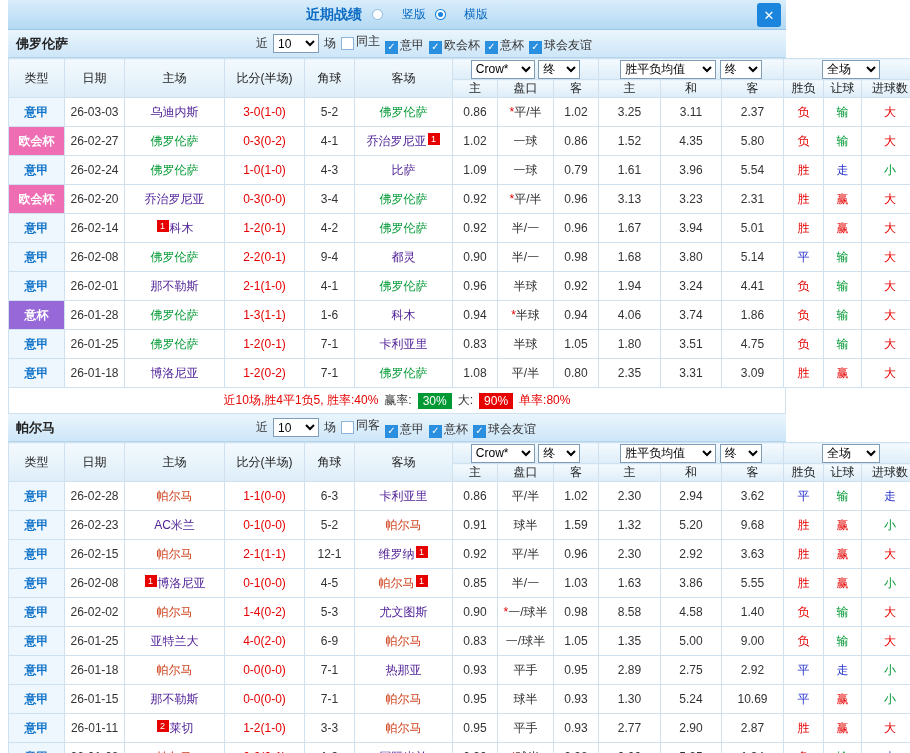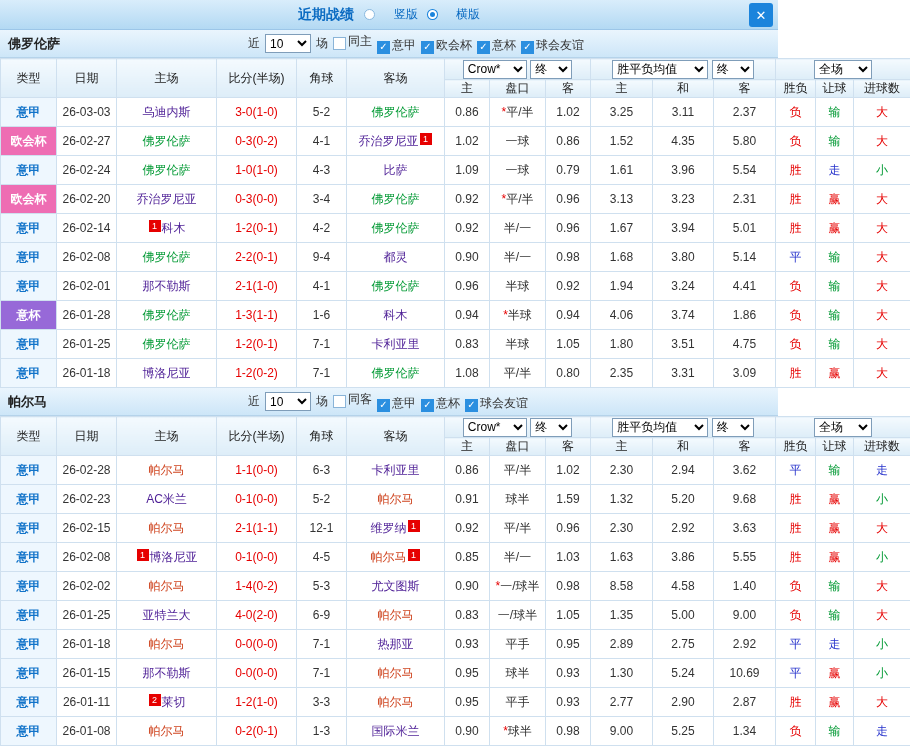--- a/index.html
+++ b/index.html
@@ -1,19 +1,19 @@
 <!DOCTYPE html>
 <html><head>
 <meta charset="utf-8">
 <style>
   * { margin:0; padding:0; box-sizing:border-box; }
   html,body { width:910px; height:753px; overflow:hidden; background:#fff;
     font-family:"Liberation Sans","DejaVu Sans",sans-serif; font-size:12px; color:#333; }
 
-  .popup { width:778px; height:753px; }
+  .popup { width:778px; height:753px;margin-left:8px; }
 
   
   .titlebar { height:30px; background:linear-gradient(#d9edfb,#b3d9f3);
     border-bottom:1px solid #9cc6e8; display:flex; align-items:center; position:relative; }
   .tb-center { flex:1; display:flex; align-items:center; justify-content:center; gap:10px; }
   .tb-title { font-size:14px; font-weight:bold; color:#0b6bc2; }
   .radio-group { display:inline-flex; align-items:center; gap:19px; cursor:pointer; color:#0b6bc2; }
   .radio { width:11px; height:11px; border-radius:50%; background:#fff; border:1px solid #8ab9e0; display:inline-block; }
   .radio.selected { width:9px; height:9px; background:#1b84dc; border:2px solid #fff; box-shadow:0 0 0 1px #1b84dc; }
   .close-btn { position:absolute; right:5px; top:3px; width:24px; height:24px; background:#1b84dc;
@@ -339,20 +339,28 @@
             <td class="td-num">0.80</td>
             <td class="td-num">2.35</td>
             <td class="td-num">3.31</td>
             <td class="td-num">3.09</td>
             <td class="td-res c-red">胜</td>
             <td class="td-res c-red">赢</td>
             <td class="td-res c-red">大</td>
           </tr>
         </tbody>
     </table>
+    <div class="summary">
+        <span class="sum-red">近10场,胜4平1负5, 胜率:40%</span>
+        <span class="sum-plain">赢率:</span>
+        <span class="sum-badge-green">30%</span>
+        <span class="sum-plain">大:</span>
+        <span class="sum-badge-red">90%</span>
+        <span class="sum-red">单率:80%</span>
+      </div>
   </div>
 
   <div class="section">
     <div class="section-bar">
       <span class="team-title">帕尔马</span>
       <div class="filter">
         <span>近</span>
         <select class="sel sel-count"><option>10</option></select>
         <span>场</span>
         <span class="checkboxes"><label class="cb">

